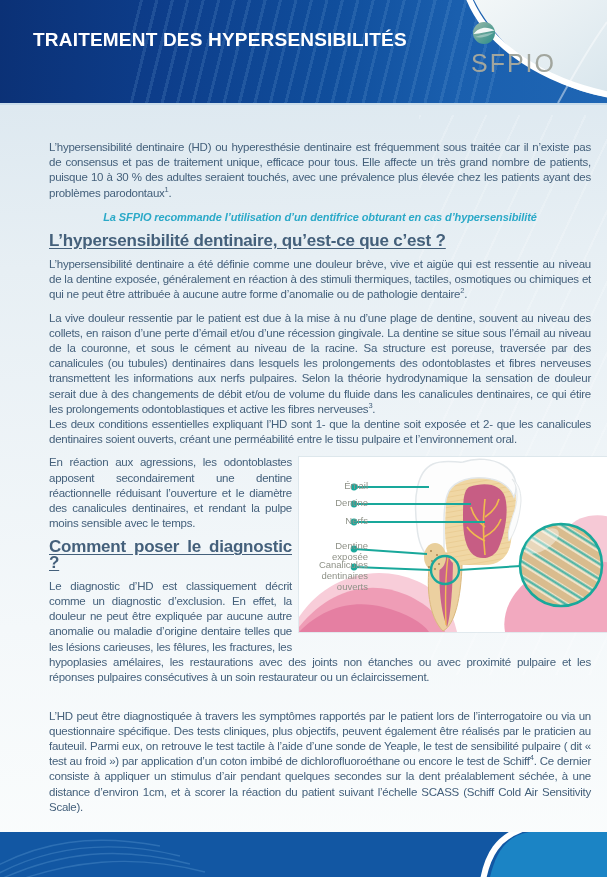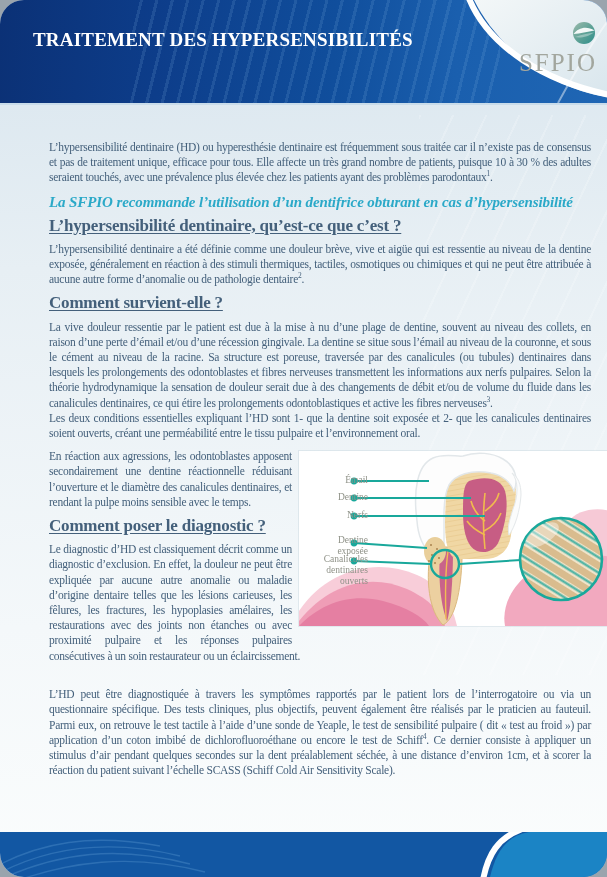--- a/index.html
+++ b/index.html
@@ -1,38 +1,38 @@
 <!DOCTYPE html>
 <html lang="fr"><head>
 <meta charset="utf-8">
 <style>
   html,body{margin:0;padding:0;background:#9aa4ad;}
   .page{position:relative;width:607px;height:877px;margin:0 auto;overflow:hidden;
-        font-family:Liberation Serif, serif;background:linear-gradient(178deg,#d8e5ee 0%,#e7eff4 30%,#f4f8fa 70%,#fbfdfd 100%);border-radius:24px;}
+        font-family:Liberation Sans, sans-serif;background:linear-gradient(178deg,#d8e5ee 0%,#e7eff4 30%,#f4f8fa 70%,#fbfdfd 100%);}
   
   .header{position:absolute;top:0;left:0;width:607px;height:103px;overflow:hidden;
           background:linear-gradient(92deg,#0b3176 0%,#0d3d8a 26%,#104e9c 55%,#1a5fae 75%,#1f66b4 100%);
           border-bottom:2px solid #c9dcea;}
   .header-stripes{position:absolute;left:130px;top:-10px;width:370px;height:130px;pointer-events:none;
           background:repeating-linear-gradient(104deg,transparent 0 12px,rgba(130,180,225,.16) 12px 15px);}
   .header-curve{position:absolute;right:0;top:0;}
   .page-title{position:absolute;left:33px;top:29px;color:#ffffff;font-size:19px;line-height:22px;
           font-weight:bold;letter-spacing:.2px;}
-  .logo{position:absolute;right:10px;top:20px;width:110px;text-align:right;}
+  .logo{position:absolute;right:26px;top:20px;width:110px;text-align:left;}
   .logo-text{font-size:25px;color:#a2a69e;letter-spacing:2px;line-height:26px;}
   
   .main{position:absolute;top:115px;left:0;width:607px;height:728px;overflow:hidden;
         padding:16px;color:#44607b;}
   .main-streaks{position:absolute;top:0;right:0;width:220px;height:560px;pointer-events:none;opacity:.5;
         background:repeating-linear-gradient(115deg,rgba(255,255,255,.4) 0 2px,transparent 2px 30px);}
   .content{position:relative;padding:9px 32px 0 33px;font-size:11.5px;line-height:15.2px;
         letter-spacing:-.25px;text-align:justify;}
   .content p{margin:0 0 8px;}
   sup{font-size:7.5px;line-height:0;vertical-align:super;}
-  .recommendation{margin:0 0 7px;text-align:left;color:#2ba9c8;font-size:15px;line-height:17px;
+  .recommendation{margin:0 0 7px;text-align:center;color:#2ba9c8;font-size:11px;line-height:17px;
         font-weight:bold;font-style:italic;letter-spacing:-.1px;}
   .section-heading{margin:3px 0 9px;font-size:17px;font-weight:bold;
         text-decoration:underline;text-underline-offset:2px;letter-spacing:-.2px;}
   
   .figure{position:relative;float:right;width:318px;height:175px;margin:2px -26px 8px 7px;
           background:#ffffff;box-shadow:0 0 0 1px rgba(190,205,215,.35);}
   .fig-label{position:absolute;left:7px;width:62px;color:#8f9288;font-size:9.5px;line-height:10.8px;
           letter-spacing:0;text-align:right;}
   
   .footer{position:absolute;left:0;bottom:0;width:607px;height:45px;}
@@ -78,21 +78,20 @@
   <div class="main">
     <div class="main-streaks"></div>
     <div class="content">
       <p><span>L’hypersensibilité dentinaire (HD) ou hyperesthésie dentinaire est fréquemment sous traitée car il n’existe pas de consensus et pas de traitement unique, efficace pour tous. Elle affecte un très grand nombre de patients, puisque 10 à 30 % des adultes seraient touchés, avec une prévalence plus élevée chez les patients ayant des problèmes parodontaux</span><sup>1</sup><span>.</span></p>
 
       <div class="recommendation">La SFPIO recommande l’utilisation d’un dentifrice obturant en cas d’hypersensibilité</div>
 
       <div class="section-heading">L’hypersensibilité dentinaire, qu’est-ce que c’est ?</div>
       <p><span>L’hypersensibilité dentinaire a été définie comme une douleur brève, vive et aigüe qui est ressentie au niveau de la dentine exposée, généralement en réaction à des stimuli thermiques, tactiles, osmotiques ou chimiques et qui ne peut être attribuée à aucune autre forme d’anomalie ou de pathologie dentaire</span><sup>2</sup><span>.</span></p>
 
-      <div class="section-heading">Comment survient-elle ?</div>
       <p><span>La vive douleur ressentie par le patient est due à la mise à nu d’une plage de dentine, souvent au niveau des collets, en raison d’une perte d’émail et/ou d’une récession gingivale. La dentine se situe sous l’émail au niveau de la couronne, et sous le cément au niveau de la racine. Sa structure est poreuse, traversée par des canalicules (ou tubules) dentinaires dans lesquels les prolongements des odontoblastes et fibres nerveuses transmettent les informations aux nerfs pulpaires. Selon la théorie hydrodynamique la sensation de douleur serait due à des changements de débit et/ou de volume du fluide dans les canalicules dentinaires, ce qui étire les prolongements odontoblastiques et active les fibres nerveuses</span><sup>3</sup><span>.</span><br>
       <span>Les deux conditions essentielles expliquant l’HD sont 1- que la dentine soit exposée et 2- que les canalicules dentinaires soient ouverts, créant une perméabilité entre le tissu pulpaire et l’environnement oral.</span></p>
 
       <div class="figure">
         <svg width="318" height="175" viewBox="0 0 318 175">
           <defs>
             <pattern id="hatch" width="5" height="5" patternUnits="userSpaceOnUse" patternTransform="rotate(80)">
               <line x1="0" y1="0" x2="0" y2="5" stroke="#dcb36e" stroke-width="1.3"></line>
             </pattern>
             <pattern id="tubes" width="13" height="13" patternUnits="userSpaceOnUse" patternTransform="rotate(32)">

